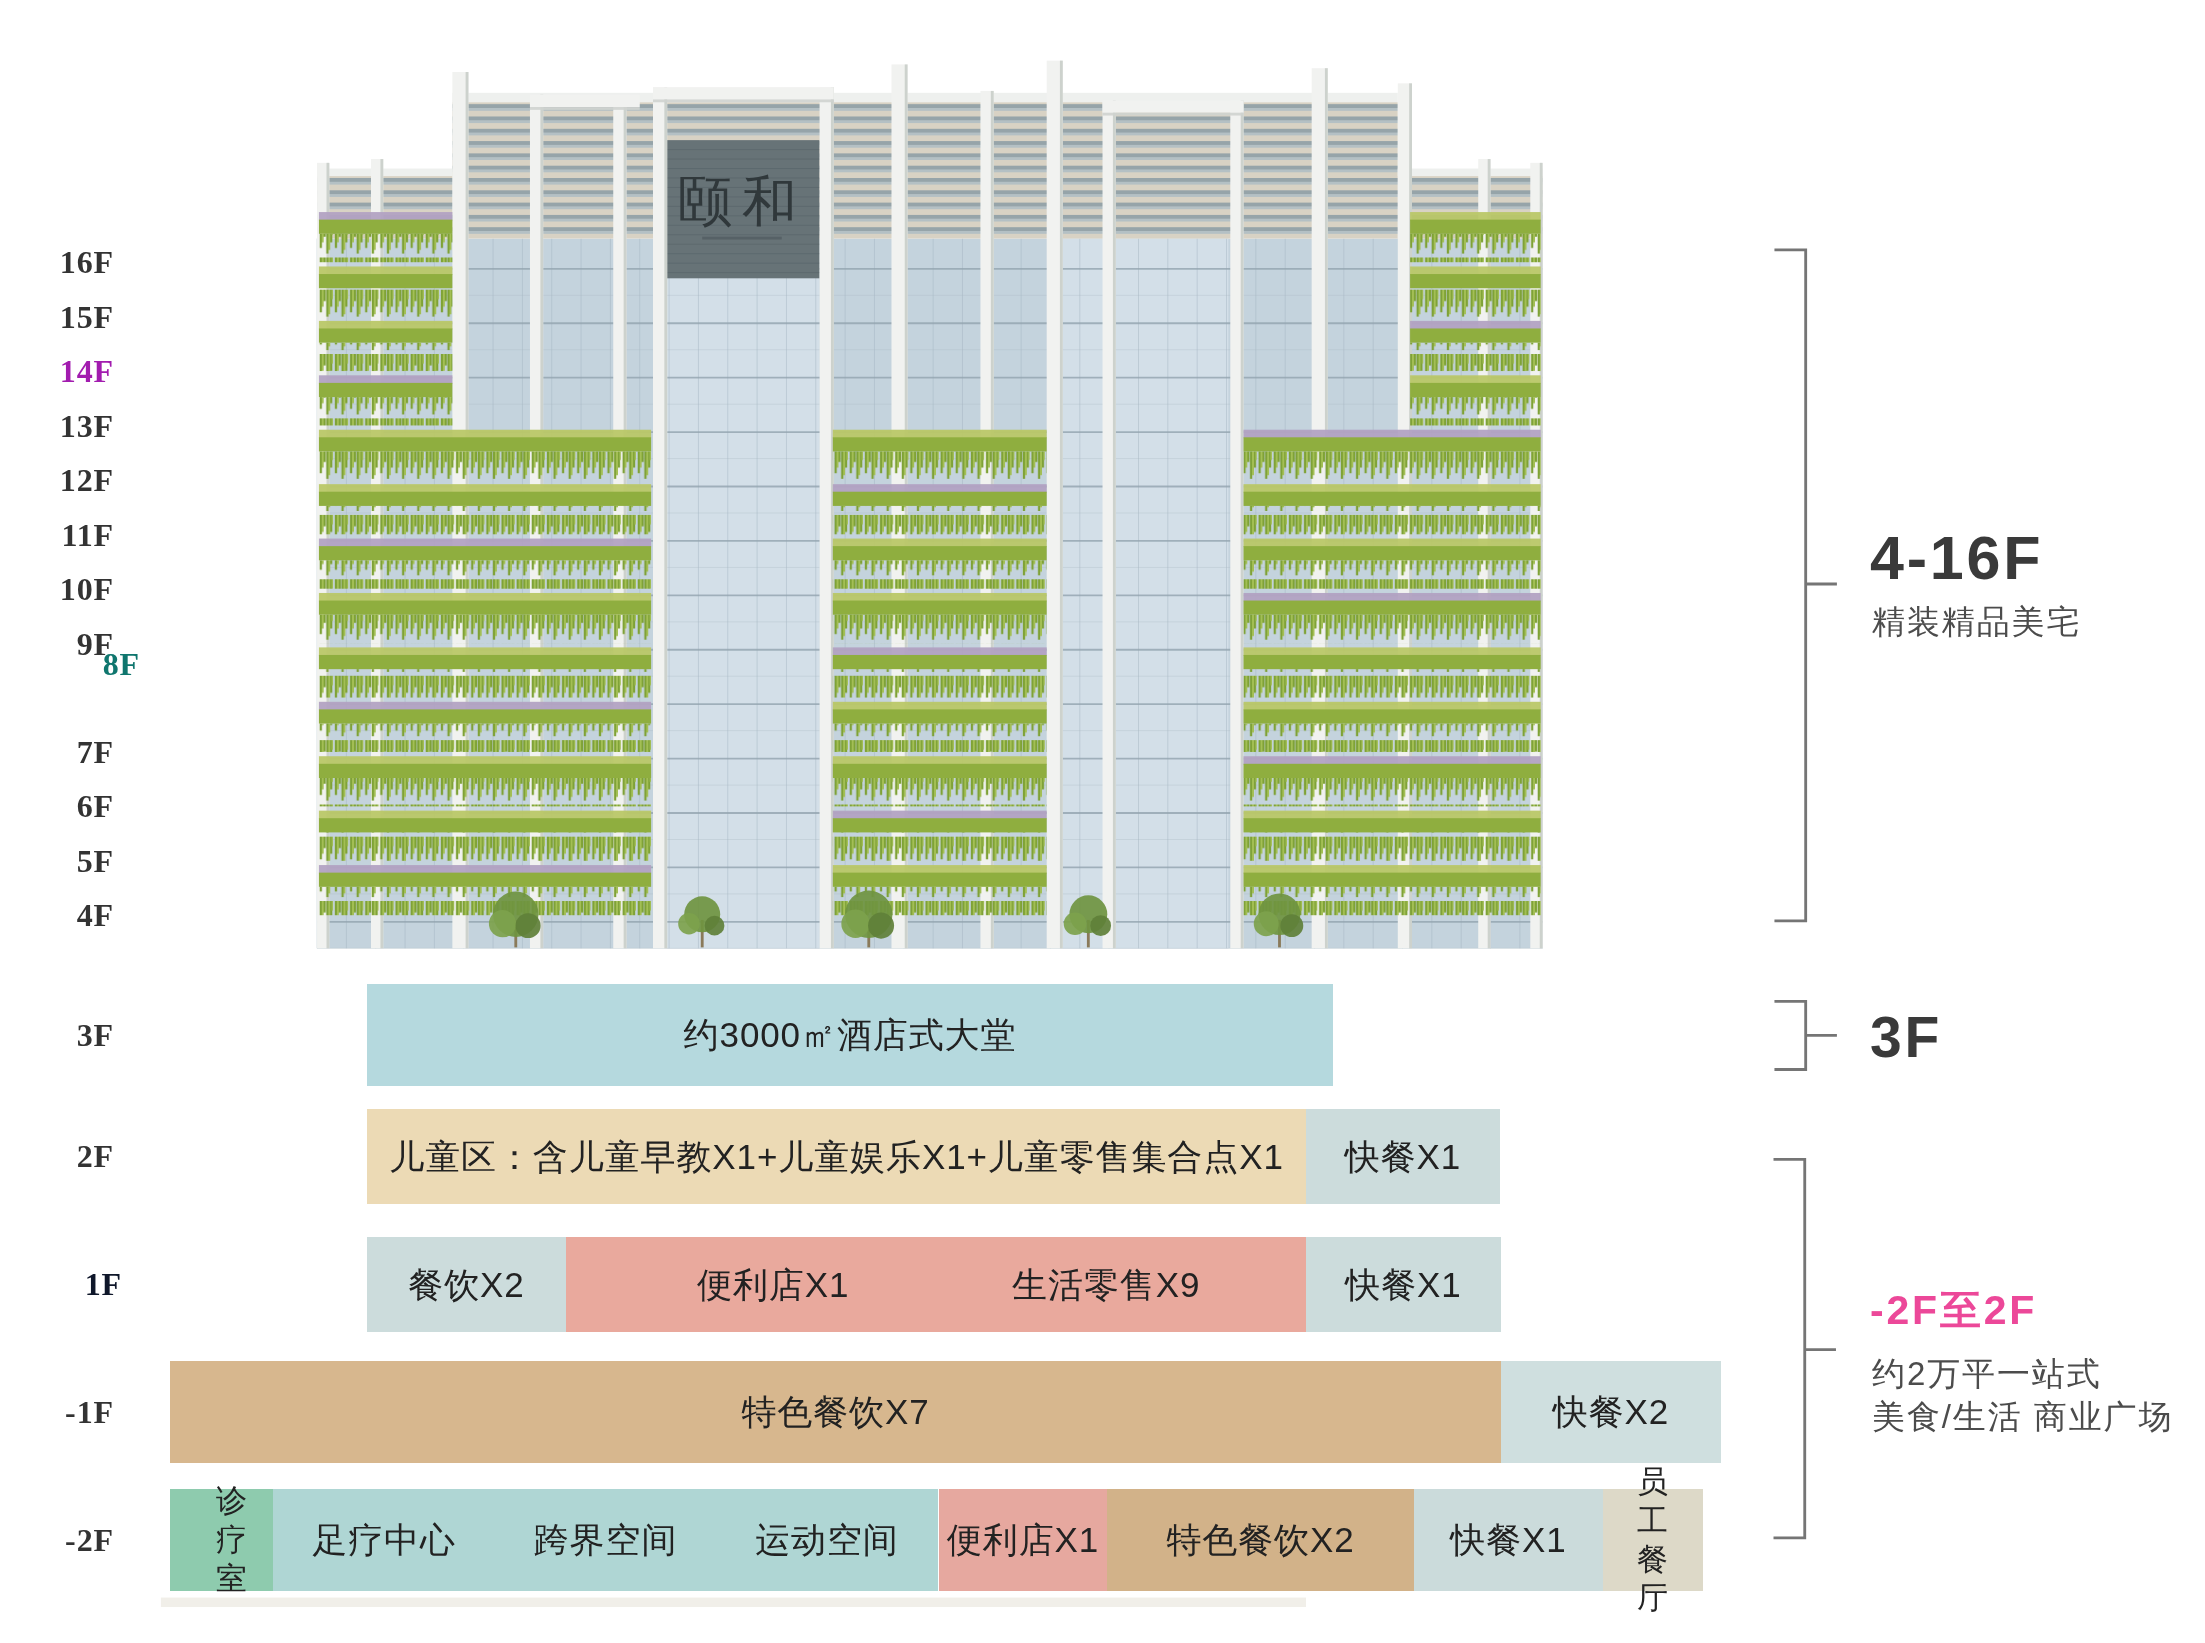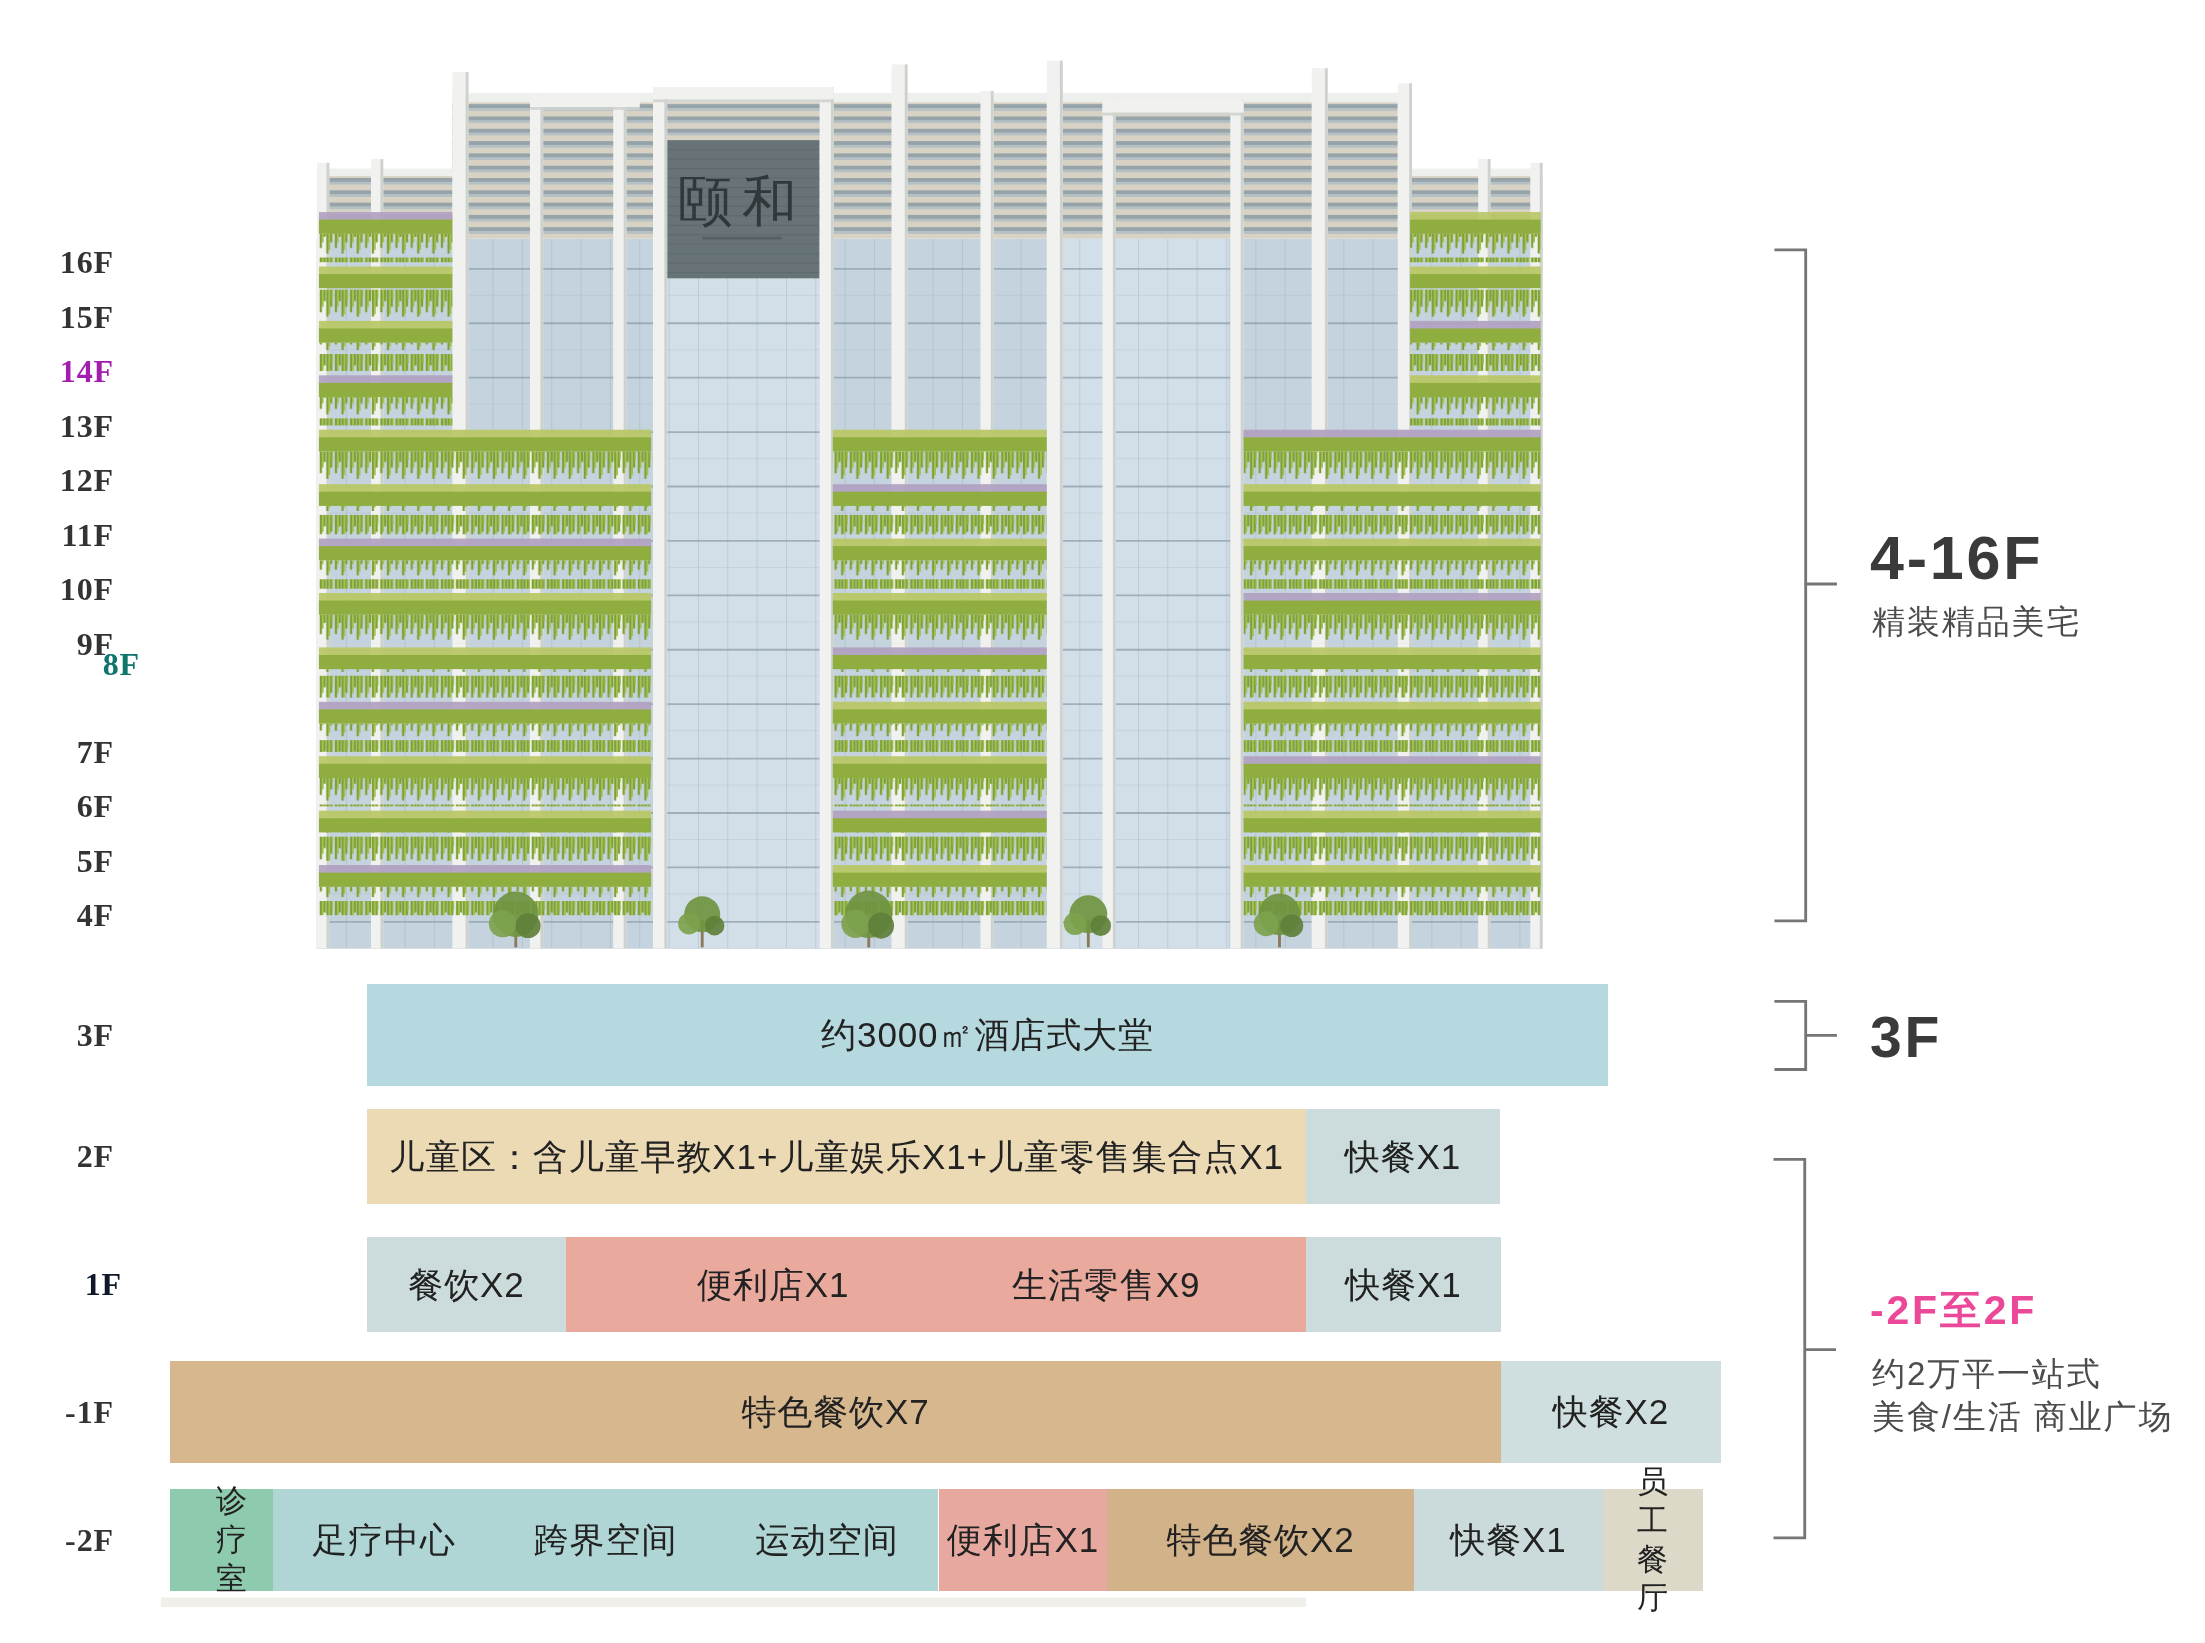--- a/index.html
+++ b/index.html
@@ -310,21 +310,21 @@
       <div class="floor-label" style="top: 806px; color: rgb(51, 51, 51);">6F</div>
       <div class="floor-label" style="top: 861px; color: rgb(51, 51, 51);">5F</div>
       <div class="floor-label" style="top: 915px; color: rgb(51, 51, 51);">4F</div>
       <div class="floor-label" style="top: 1035px; color: rgb(51, 51, 51);">3F</div>
       <div class="floor-label" style="top: 1156px; color: rgb(51, 51, 51);">2F</div>
       <div class="floor-label" style="top: 1284px; color: #0f172a; padding-left: 8px;">1F</div>
       <div class="floor-label" style="top: 1412px; color: rgb(51, 51, 51);">-1F</div>
       <div class="floor-label" style="top: 1540px; color: rgb(51, 51, 51);">-2F</div>
     </div>
   <div id="bars">
-      <div class="bar-segment" style="left: 367px; top: 984px; width: 1241px; height: 102px; background: rgb(181, 217, 222);">
+      <div class="bar-segment" style="left: 367px; top: 984px; width: 966px; height: 102px; background: rgb(181, 217, 222);">
         <span class="seg-label" style="left: 50%; color: rgb(34, 34, 34);">约3000㎡酒店式大堂</span>
       </div>
       <div class="bar-segment" style="left: 367px; top: 1109px; width: 939px; height: 95px; background: rgb(236, 218, 181);">
         <span class="seg-label" style="left: 50%; color: rgb(34, 34, 34);">儿童区：含儿童早教X1+儿童娱乐X1+儿童零售集合点X1</span>
       </div>
       <div class="bar-segment" style="left: 1306px; top: 1109px; width: 194px; height: 95px; background: rgb(204, 220, 220);">
         <span class="seg-label" style="left: 50%; color: rgb(34, 34, 34);">快餐X1</span>
       </div>
       <div class="bar-segment" style="left: 367px; top: 1237px; width: 199px; height: 95px; background: rgb(204, 220, 220);">
         <span class="seg-label" style="left: 50%; color: rgb(34, 34, 34);">餐饮X2</span>

